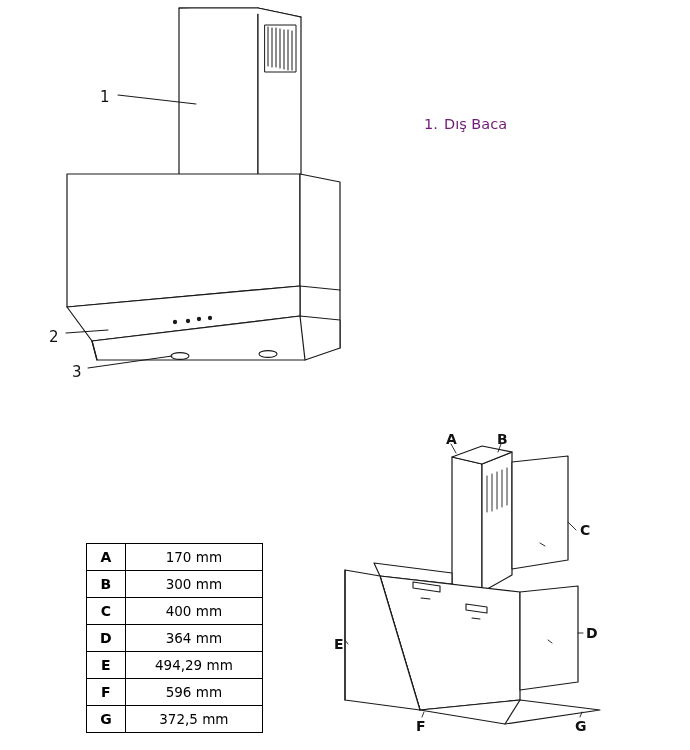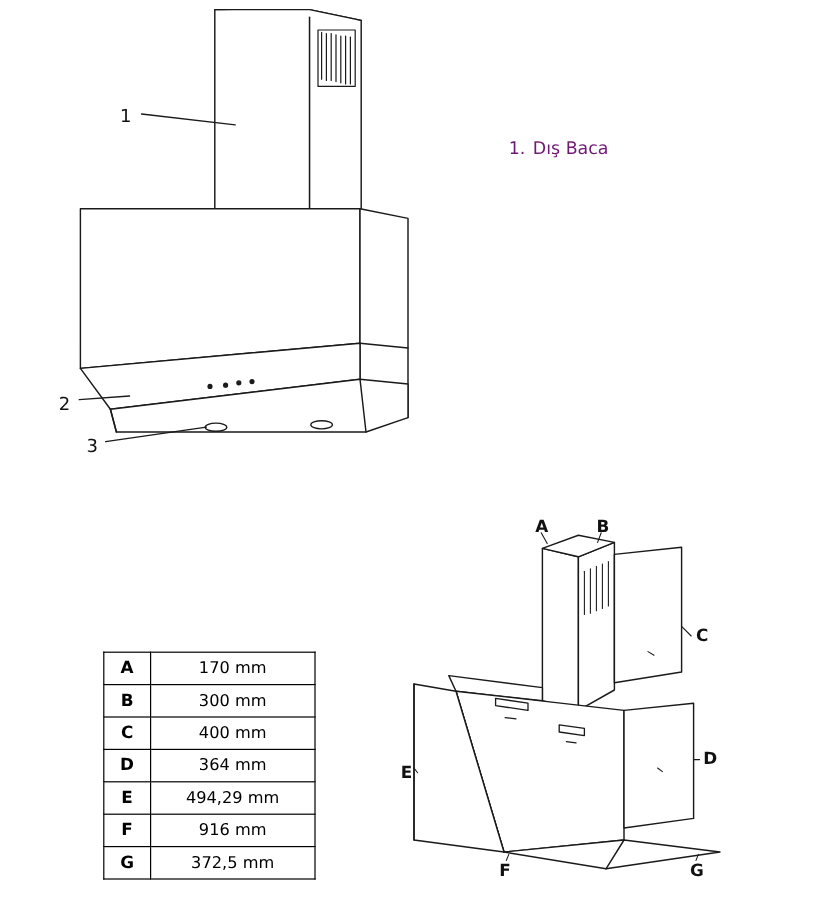--- a/index.html
+++ b/index.html
@@ -224,21 +224,21 @@
       <tr>
         <td class="key">D</td>
         <td class="val">364 mm</td>
       </tr>
       <tr>
         <td class="key">E</td>
         <td class="val">494,29 mm</td>
       </tr>
       <tr>
         <td class="key">F</td>
-        <td class="val">916 mm</td>
+        <td class="val">596 mm</td>
       </tr>
       <tr>
         <td class="key">G</td>
         <td class="val">372,5 mm</td>
       </tr>
     </tbody>
   </table>
 
   <div class="letter" id="letter-A">A</div>
   <div class="letter" id="letter-B">B</div>

